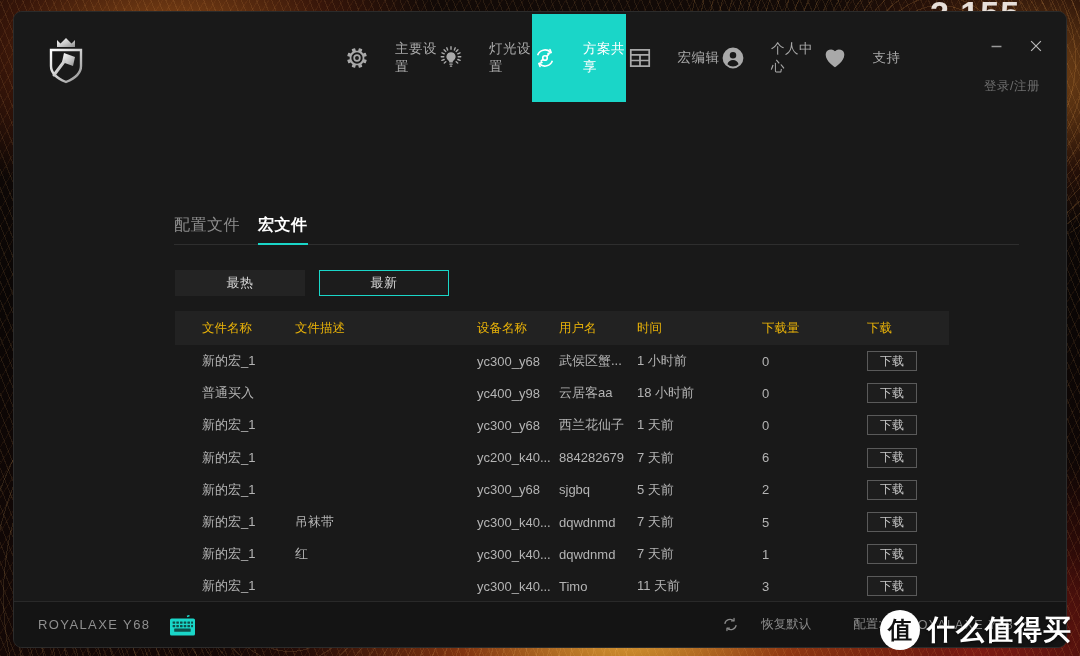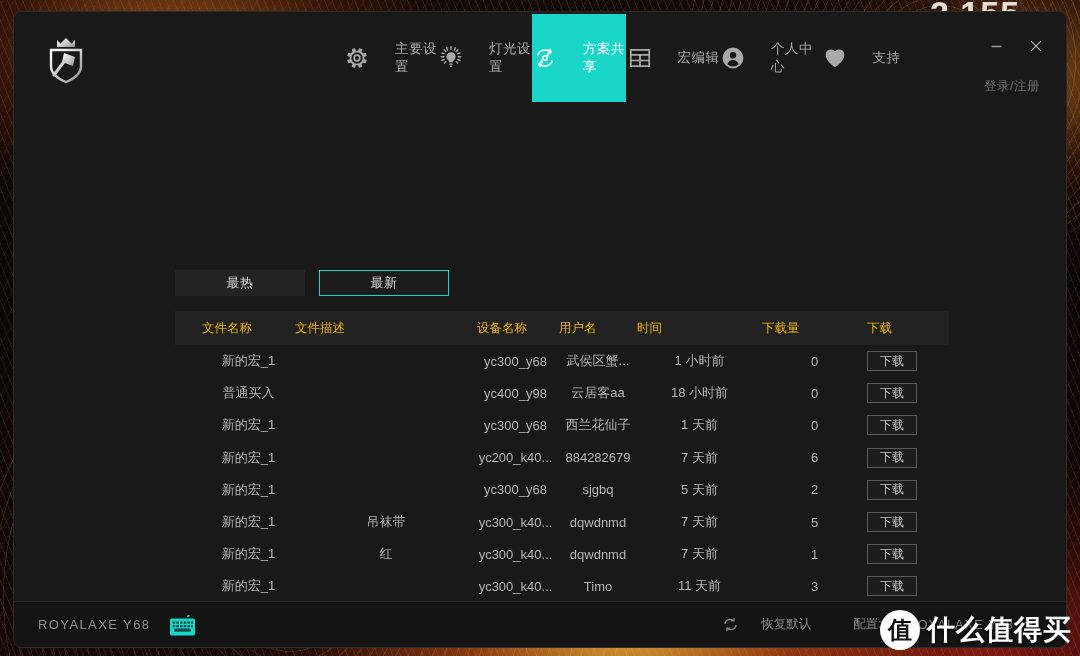--- a/index.html
+++ b/index.html
@@ -111,21 +111,21 @@
     cursor: pointer; letter-spacing: .5px;
   }
   .filter-btn.selected { border-color: #1ad6c8; background: #1c1c1c; }
 
   
   #table { position: absolute; left: 161px; top: 209px; width: 774px; }
   .thead {
     display: flex; height: 34px; align-items: center; background: #222222; color: #eab308; font-size: 12.5px;
   }
   .trow {
-    display: flex; height: 32.2px; align-items: center; color: #b4b4b4; font-size: 13px; text-align: center;
+    display: flex; height: 32.2px; align-items: center; color: #b4b4b4; font-size: 13px;
   }
   .c-name  { width: 120px; padding-left: 27px; }
   .c-desc  { width: 182px; }
   .c-dev   { width: 77px; white-space: nowrap; overflow: hidden; text-overflow: ellipsis; }
   .c-user  { width: 83px; white-space: nowrap; overflow: hidden; text-overflow: ellipsis; padding-left: 5px; }
   .c-time  { width: 125px; }
   .c-dl    { width: 105px; }
   .c-btn   { width: 82px; display: flex; justify-content: flex-start; }
   .dl-btn {
     width: 50px; height: 20px; border: 1px solid #5a5a5a; background: #1d1d1d;
@@ -282,20 +282,24 @@
             <path d="M5.5 5.5l13 13M18.5 5.5l-13 13" stroke="#b9b9b9" stroke-width="1.6"></path>
           </svg>
       </div>
     </div>
 
     <div id="login-link">登录/注册</div>
   </div>
 
   <div id="content">
 
+    <div id="subtabs">
+      <div class="subtab">配置文件</div>
+      <div class="subtab active">宏文件</div>
+    </div>
 
     <div id="filters">
       <div class="filter-btn">最热</div>
       <div class="filter-btn selected">最新</div>
     </div>
 
     <div id="table">
       <div class="thead">
         <div class="c-name">文件名称</div>
         <div class="c-desc">文件描述</div>

